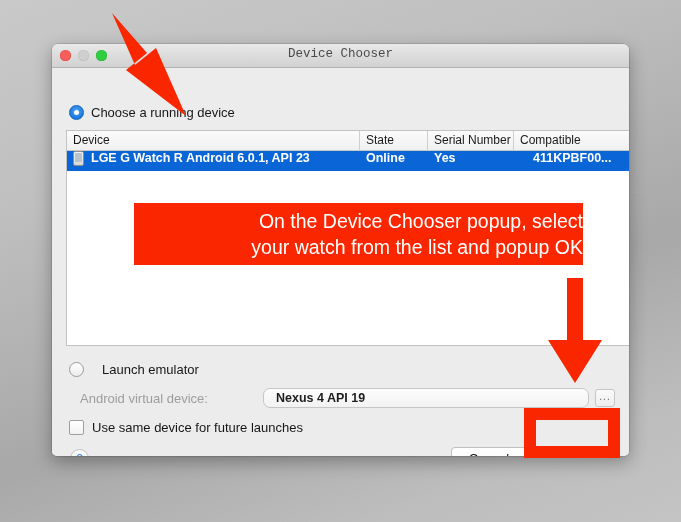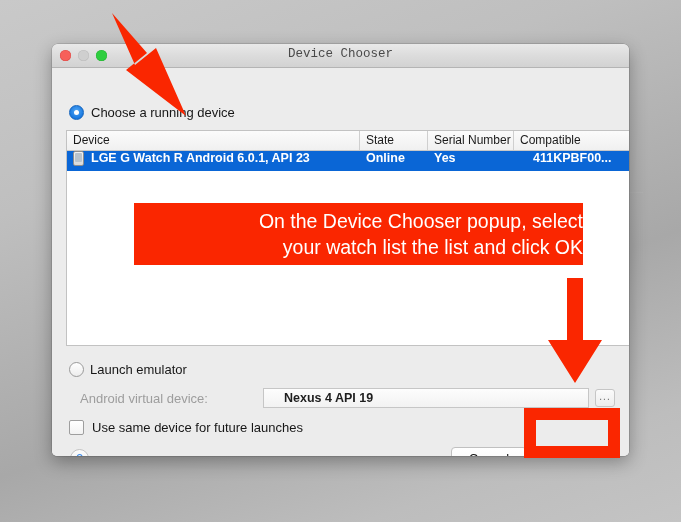--- a/index.html
+++ b/index.html
@@ -177,45 +177,45 @@
     border-radius: 1px;
   }
 
   
   .launch-row {
     position: absolute;
     left: 17px;
     top: 294px;
     display: flex;
     align-items: center;
-    gap: 6px;
+    gap: 18px;
   }
   .avd-row {
     position: absolute;
     left: 28px;
     top: 320px;
     right: 14px;
     display: flex;
     align-items: center;
   }
   .avd-label {
     font-size: 13px;
     color: #9d9d9d;
     width: 183px;
   }
   .combo {
     flex: 1;
     height: 20px;
     background: linear-gradient(180deg, #fdfdfd, #f2f2f2);
     border: 1px solid #c6c6c6;
-    border-radius: 0;
-    box-sizing: border-box;
-    display: flex;
-    align-items: center;
-    padding-left: 20px;
+    border-radius: 7px;
+    box-sizing: border-box;
+    display: flex;
+    align-items: center;
+    padding-left: 12px;
     font-size: 12.5px;
     font-weight: bold;
     color: #1e1e1e;
     margin-right: 6px;
   }
   .dots-btn {
     width: 20px;
     height: 18px;
     background: linear-gradient(180deg, #fbfbfb, #ededed);
     border: 1px solid #c6c6c6;
@@ -399,21 +399,21 @@
 
     <div class="help-btn">?</div>
     <div class="cancel-btn">Cancel</div>
     <div class="ok-btn">OK</div>
 
   </div>
 </div>
 
 <div class="anno-box">
   <span>On the Device Chooser popup, select</span>
-  <span>your watch list the list and click OK</span>
+  <span>your watch from the list and popup OK</span>
 </div>
 
 <div class="hl-ok"></div>
 
 <svg class="arrow-svg" viewBox="0 0 681 522">
   <polygon points="112,13 147,53 126,70 186,116 156,48 135,65" fill="#FA2600"></polygon>
   <polygon points="567,278 583,278 583,340 602,340 575,383 548,340 567,340" fill="#FA2600"></polygon>
 </svg>
 
 </body></html>

